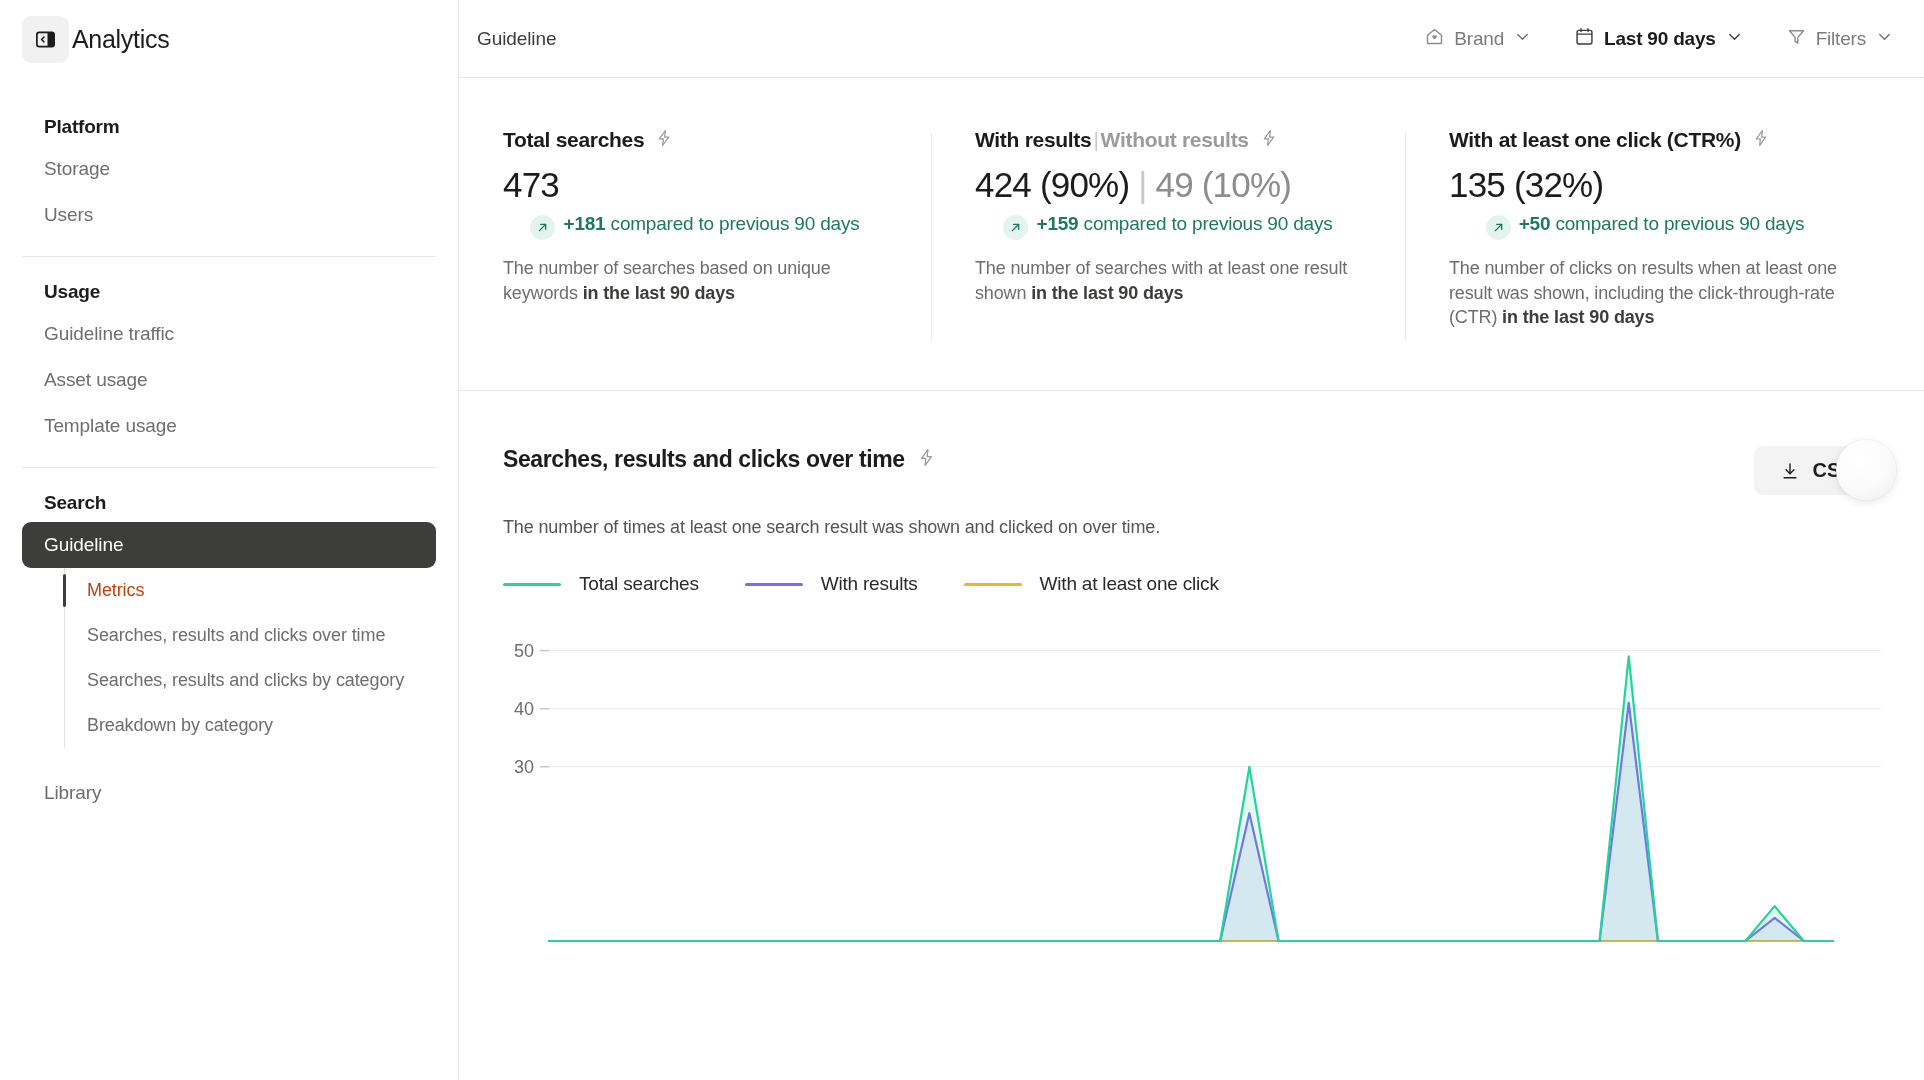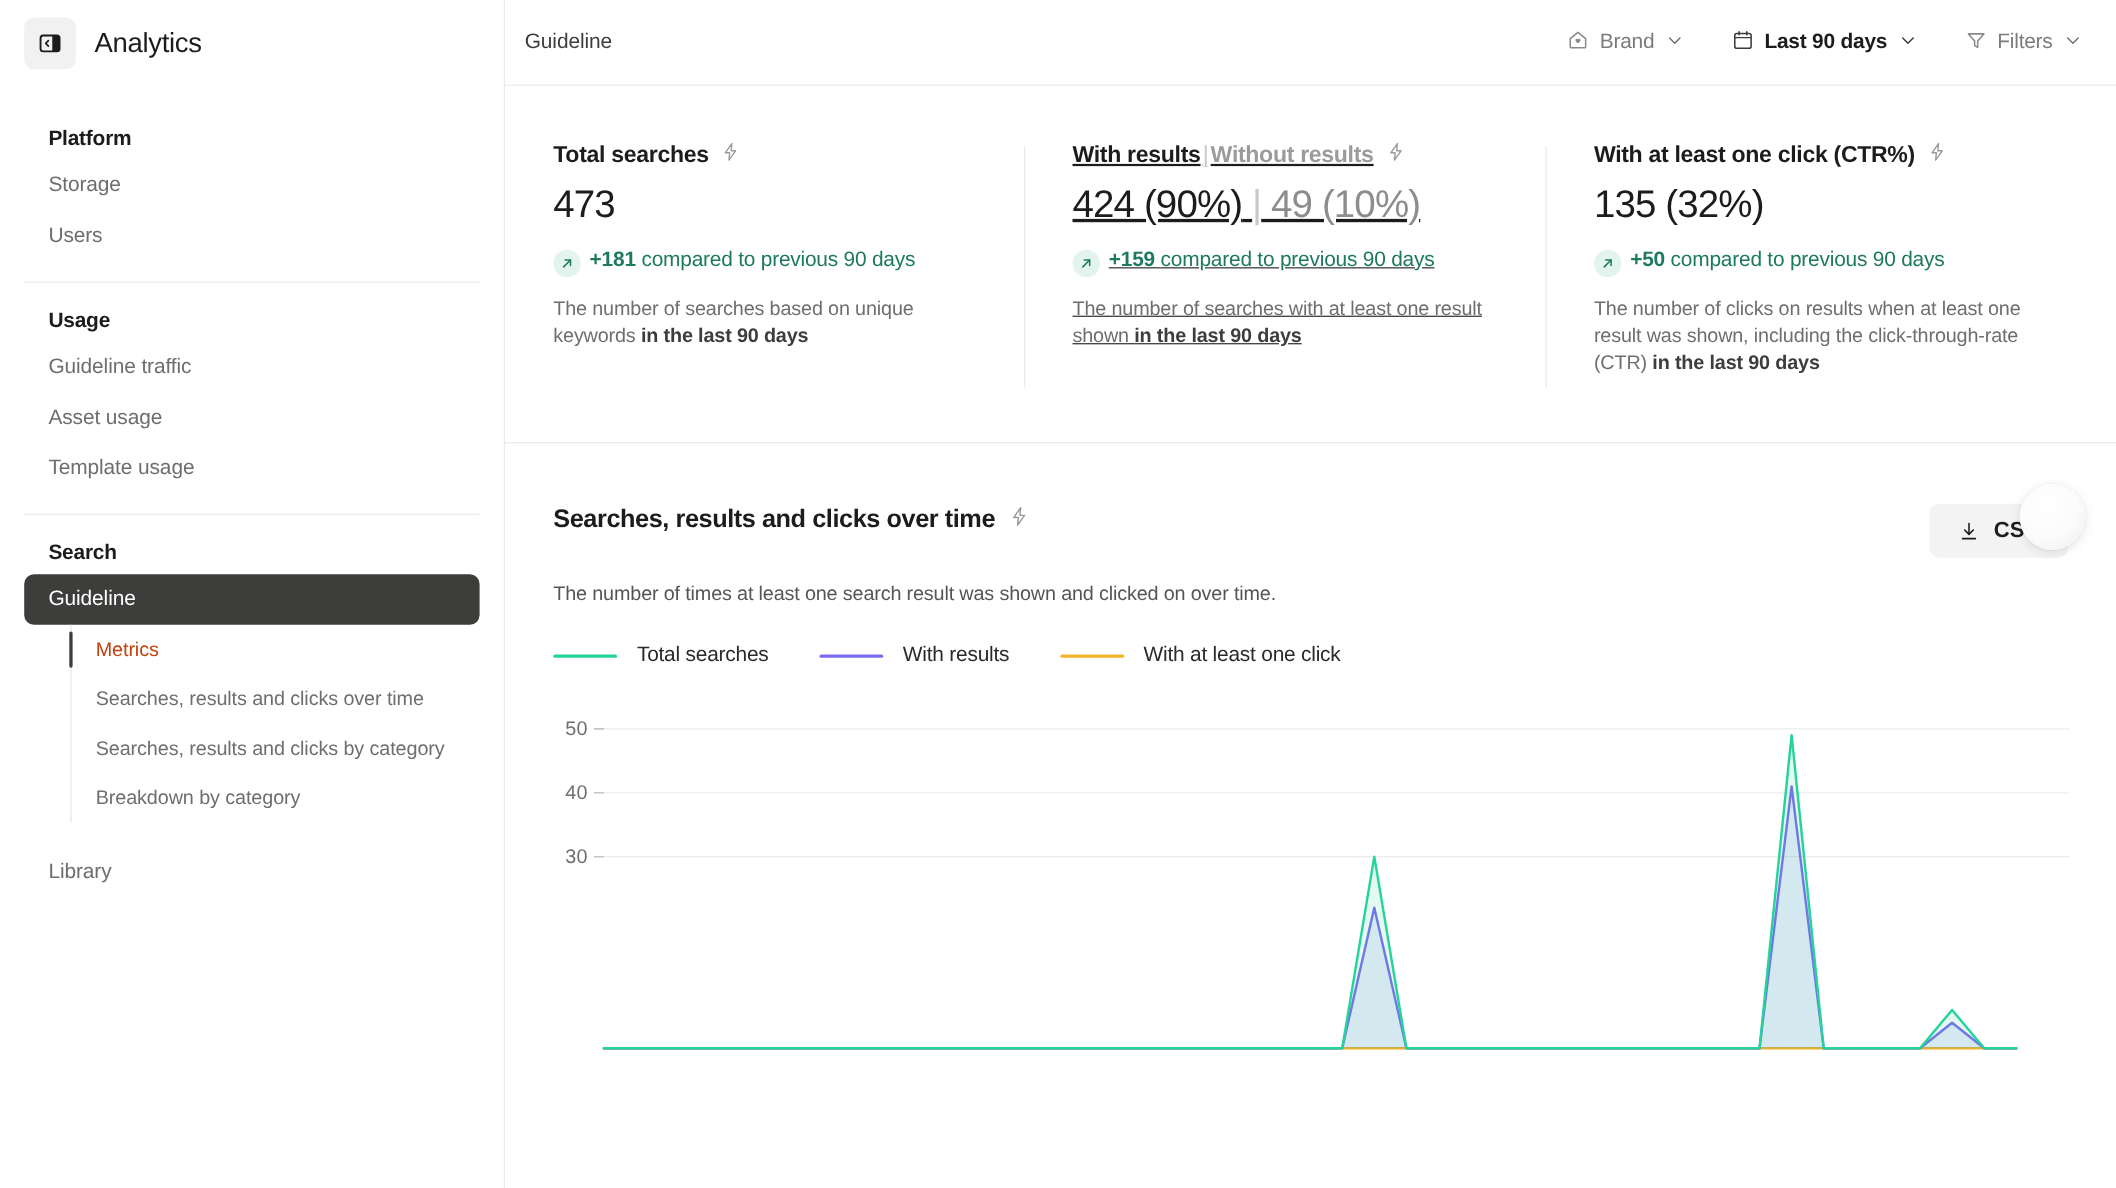--- a/index.html
+++ b/index.html
@@ -11,21 +11,21 @@
     overflow: hidden;
   }
   .app { display: flex; width: 1924px; height: 1080px; }
 
   
   .sidebar {
     width: 459px; height: 1080px; flex: 0 0 459px;
     background: #fff; border-right: 1px solid #e8e8e8;
     display: flex; flex-direction: column;
   }
-  .brandbar { height: 78px; display: flex; align-items: center; padding: 0 22px; gap: 17px; }
+  .brandbar { height: 78px; display: flex; align-items: center; padding: 0 22px; gap: 3px; }
   .brand-logo {
     width: 47px; height: 47px; border-radius: 9px; background: #f1f1f1;
     display: flex; align-items: center; justify-content: center;
   }
   .brand-title { font-size: 25px; font-weight: 500; letter-spacing: -0.3px; color: #1c1c1c; }
 
   .nav { padding: 0 22px; padding-top: 30px; }
   .nav-group-title {
     font-size: 19px; font-weight: 700; color: #1c1c1c;
     padding: 8px 0 8px 22px; letter-spacing: -0.2px;
@@ -65,32 +65,33 @@
   .metrics-row {
     display: flex; border-bottom: 1px solid #e8e8e8;
     padding: 50px 0 60px 0; flex: 0 0 auto; background:#fff;
   }
   .metric-card { padding: 0 44px; position: relative; }
   .metric-card + .metric-card::before {
     content: ""; position: absolute; left: 0; top: 5px; bottom: -10px;
     width: 1px; background: #e8e8e8;
   }
   .m1 { width: 472px; }
-  .m2 { width: 474px; text-decoration: underline; }
+  .m2 { width: 474px; }
   .m3 { width: 480px; }
   .metric-head { display: flex; align-items: center; gap: 10px; margin-bottom: 11px; }
   .metric-title { font-size: 21px; font-weight: 700; color: #1c1c1c; letter-spacing: -0.3px; }
   .metric-title .muted { color: #9b9b9b; font-weight: 700; }
   .metric-title .divider { color: #c8c8c8; font-weight: 300; padding: 0 2px; }
   .metric-value { font-size: 35px; font-weight: 500; color: #1c1c1c; letter-spacing: -0.8px; line-height: 1.25; }
   .metric-value .muted { color: #8d8d8d; }
   .metric-value .sep { color: #c8c8c8; font-weight: 300; }
   .metric-delta {
-    margin-top: 17px; font-size: 19px; color: #1d7a5f; line-height: 1.28;
+    margin-top: 5px; font-size: 19px; color: #1d7a5f; line-height: 1.28;
     letter-spacing: -0.2px;
+    text-align: center;
   }
   .delta-chip {
     display: inline-flex; align-items: center; justify-content: center;
     width: 25px; height: 25px; border-radius: 50%; background: #e3f4ee;
     vertical-align: -5px; margin-right: 8px;
   }
   .metric-delta b { font-weight: 700; }
   .metric-desc {
     margin-top: 16px; font-size: 18px; color: #6e6e6e;
     line-height: 1.38; letter-spacing: -0.15px;

